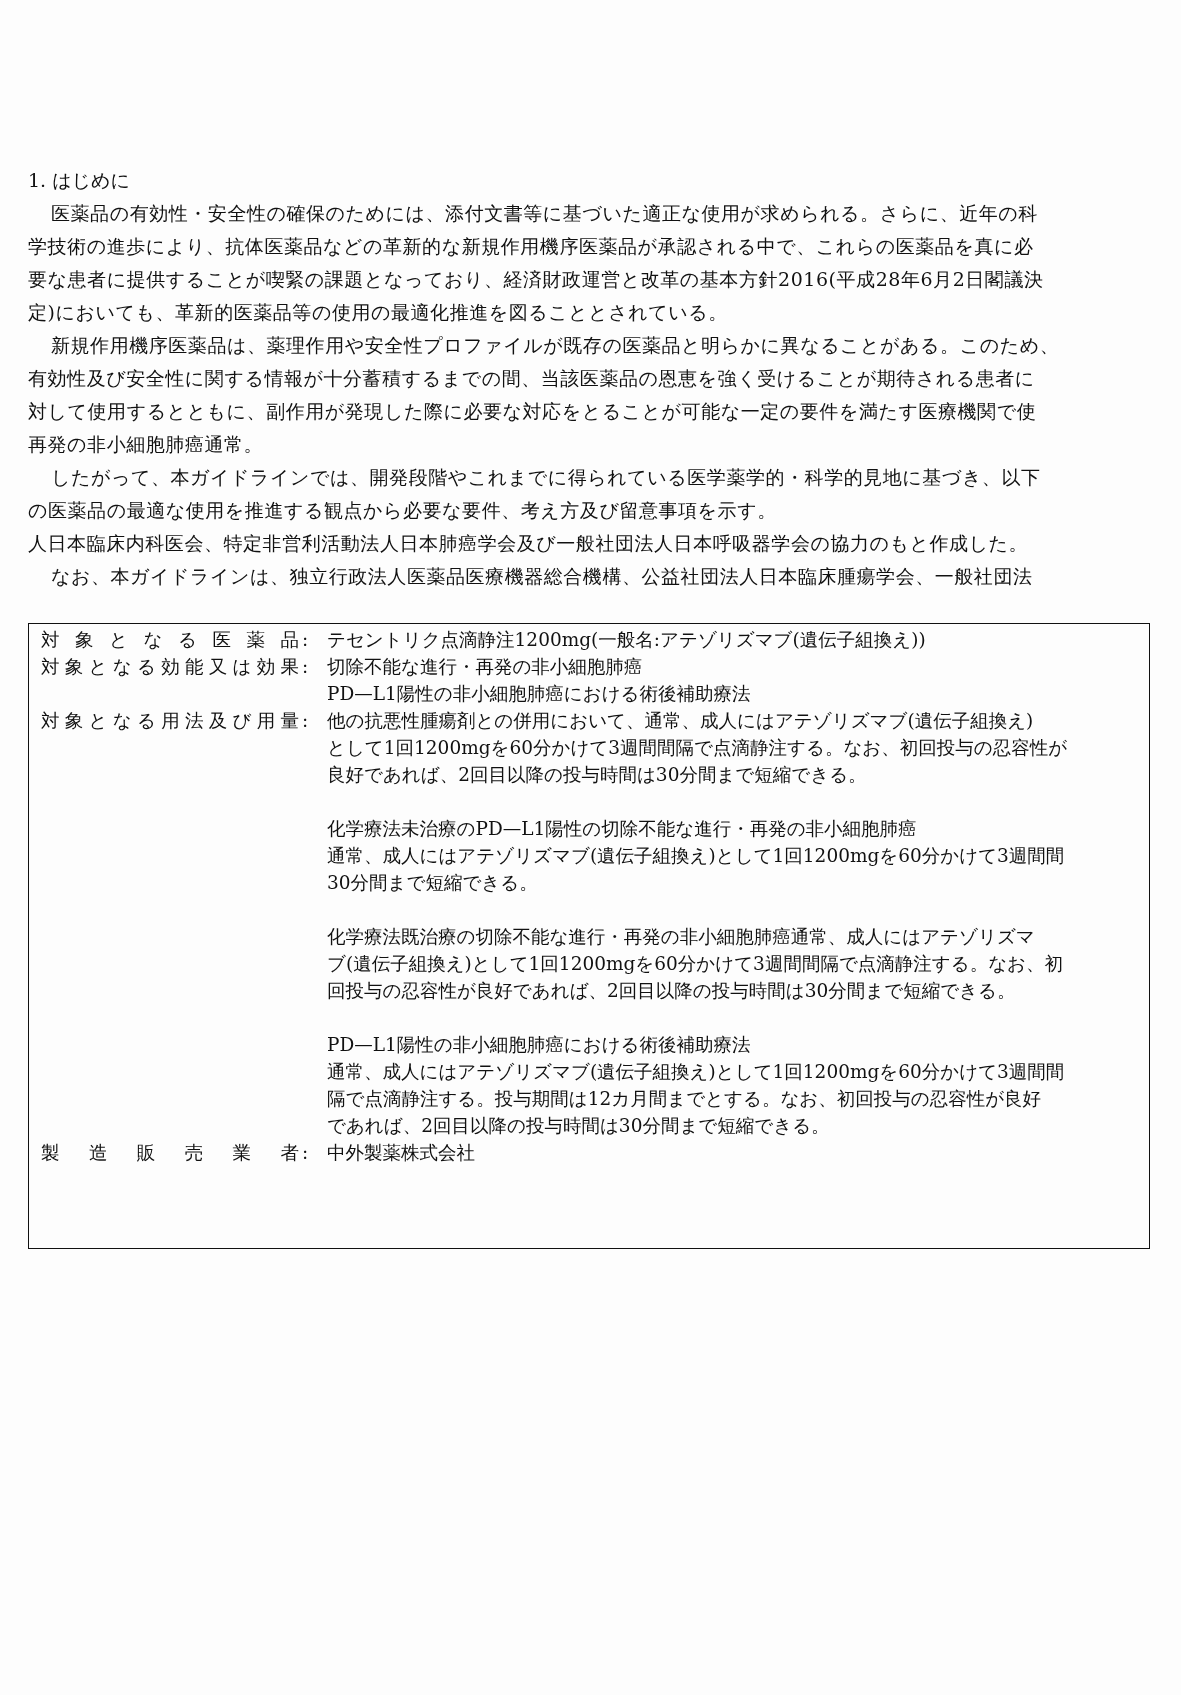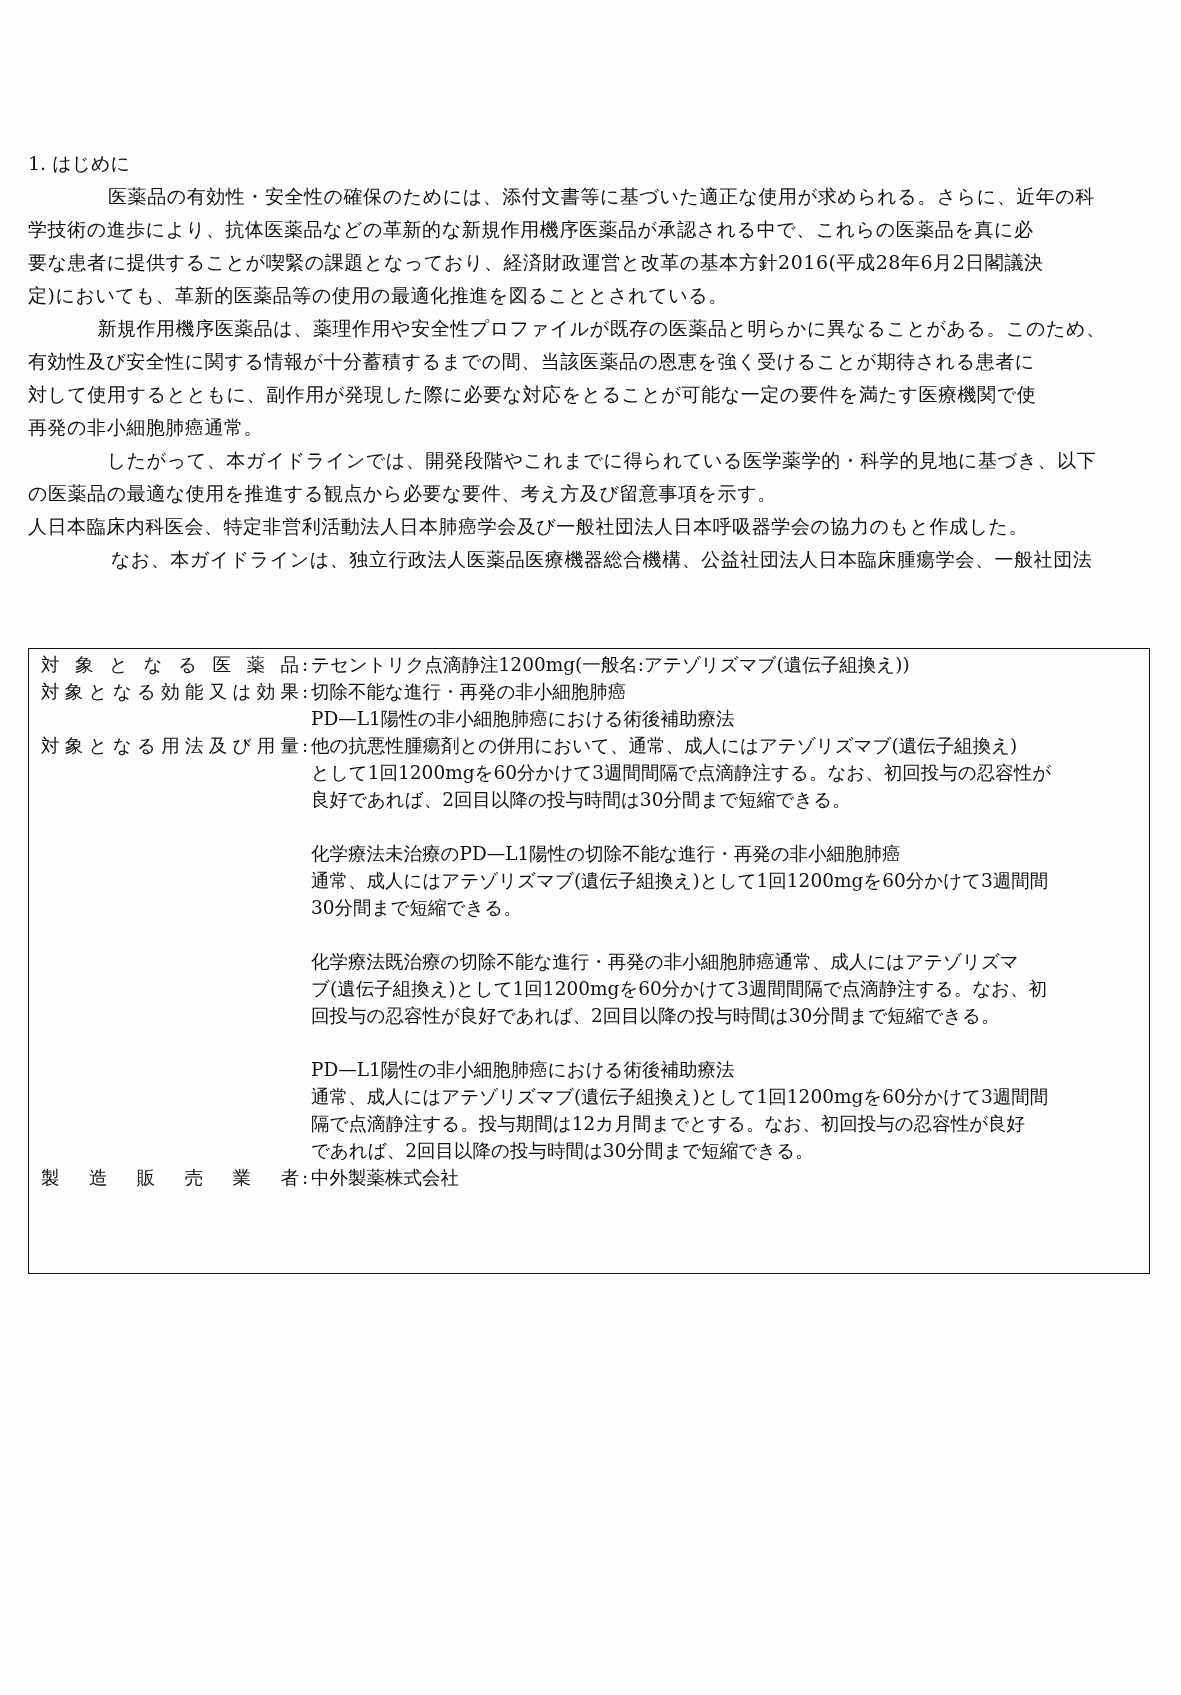--- a/index.html
+++ b/index.html
@@ -1,35 +1,35 @@
 <!DOCTYPE html>
 <html><head>
 <meta charset="utf-8">
 <style>
   html, body { margin: 0; padding: 0; background: #fdfdfd; }
   body {
     width: 1181px; height: 1695px; position: relative; overflow: hidden;
     font-family: "DejaVu Serif", "Liberation Serif", serif;
     color: #111;
   }
-  .page { position: absolute; left: 28px; top: 147px; width: 1124px; }
+  .page { position: absolute; left: 28px; top: 164px; width: 1124px; }
   .heading { font-size: 19px; line-height: 33px; height: 33px; white-space: nowrap; }
   .para { font-size: 19px; line-height: 33px; letter-spacing: 0.55px; margin: 0; }
   .para .line { display: block; white-space: nowrap; height: 33px; }
-  .para .line.indent { padding-left: 23px; text-align: center; }
+  .para .line.indent { padding-left: 23px; }
   .box {
-    position: absolute; left: 28px; top: 648px; width: 1122px; height: 626px;
+    position: absolute; left: 28px; top: 623px; width: 1122px; height: 626px;
     border: 1.5px solid #111; box-sizing: border-box;
     font-size: 18.5px; line-height: 27px;
   }
   .row { display: flex; }
   .label { width: 270px; flex: 0 0 270px; padding-left: 12px; white-space: nowrap; display:flex; }
   .label .txt { flex: 1; text-align: justify; text-align-last: justify; }
   .label .colon { width: 12px; text-align: center; }
-  .val { flex: 1; padding-right: 8px; }
+  .val { flex: 1; padding-right: 8px; margin-left: 16px; }
   .val .line { display: block; white-space: nowrap; height: 27px; }
   .val .gap { display: block; height: 27px; }
   .box-inner { padding-top: 2px; }
 </style>
 </head>
 <body>
 
 <div class="page">
   <div class="heading">1. はじめに</div>
 

